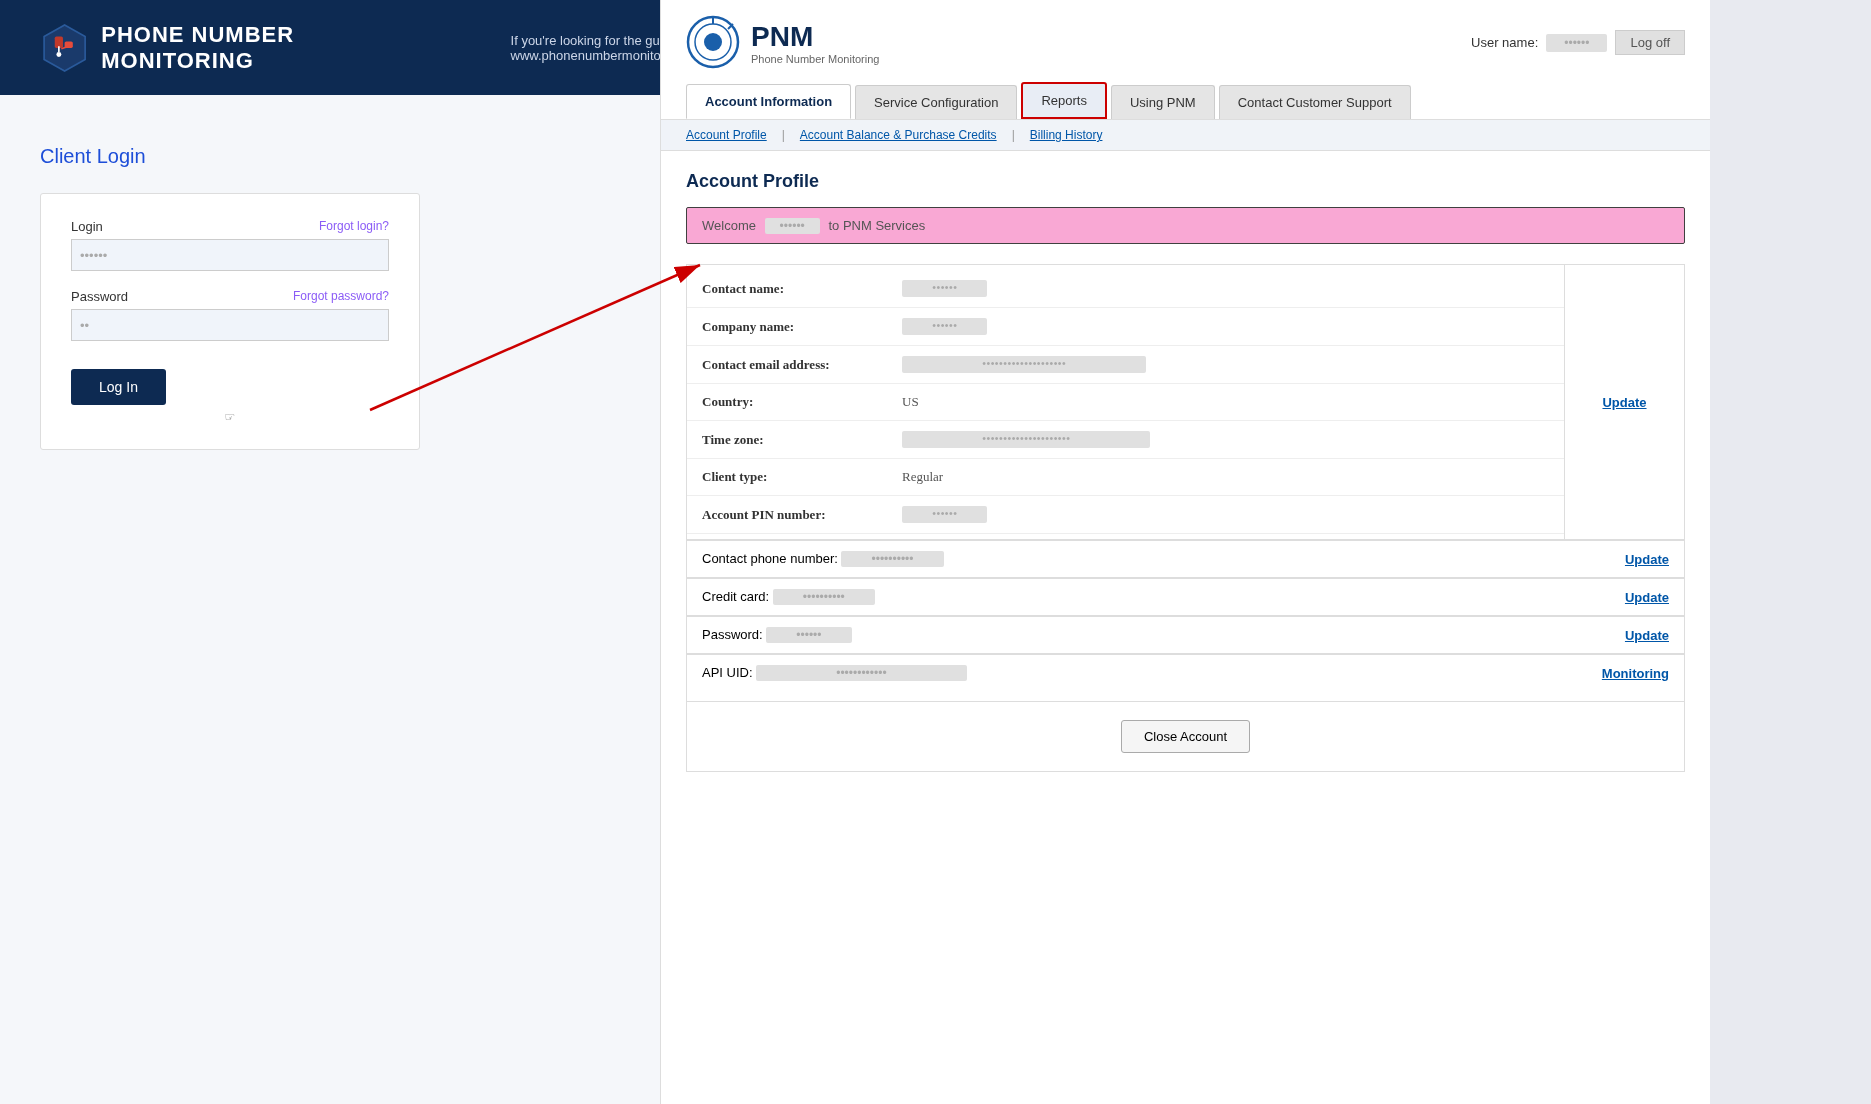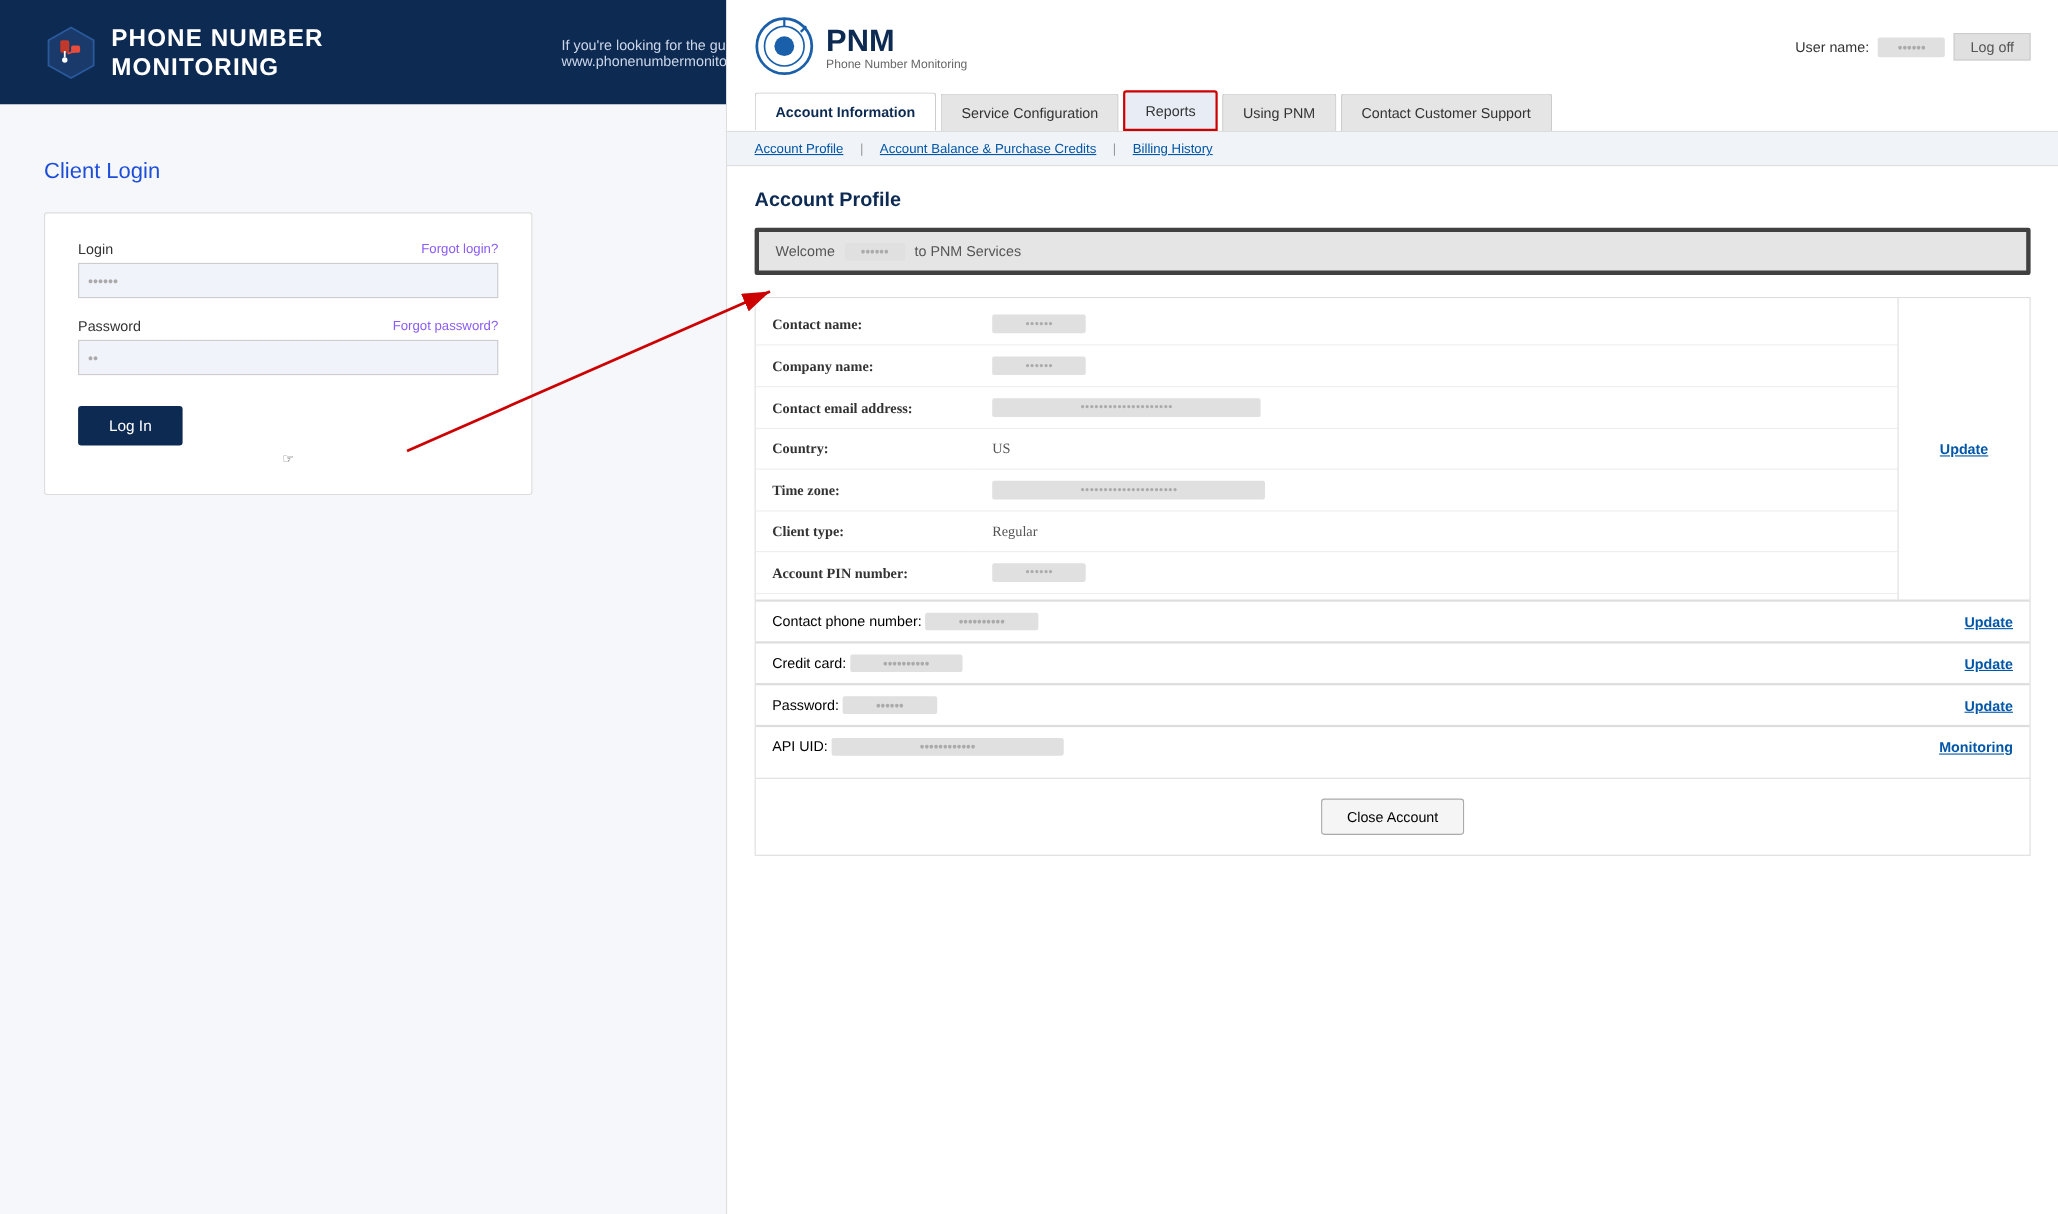--- a/index.html
+++ b/index.html
@@ -48,21 +48,21 @@
       font-size: 20px;
       color: #1d4ed8;
       margin-bottom: 25px;
       font-weight: normal;
     }
     .login-form {
       background: white;
       padding: 25px 30px;
       border: 1px solid #ddd;
       border-radius: 3px;
-      width: 444px;
+      width: 380px;
     }
     .form-row {
       margin-bottom: 18px;
     }
     .form-label-row {
       display: flex;
       justify-content: space-between;
       margin-bottom: 5px;
     }
     .form-label {
@@ -89,21 +89,21 @@
       border: none;
       padding: 10px 28px;
       font-size: 14px;
       cursor: pointer;
       border-radius: 3px;
       margin-top: 10px;
     }
 
     
     .right-panel {
-      width: 1211px;
+      width: 1050px;
       background: white;
       border-left: 1px solid #ddd;
       min-height: 1009px;
       display: flex;
       flex-direction: column;
     }
     .pnm-header {
       background: white;
       padding: 15px 25px 0 25px;
       border-bottom: 1px solid #ddd;
@@ -213,22 +213,22 @@
       padding: 20px 25px;
       flex: 1;
     }
     .section-title {
       font-size: 18px;
       color: #0d2a52;
       font-weight: bold;
       margin-bottom: 15px;
     }
     .welcome-bar {
-      background: #e5e5e5;
-      border: 4px solid #404040;
+      background: #f9a8d4;
+      border: 1px solid #404040;
       padding: 10px 15px;
       margin-bottom: 20px;
       font-size: 13px;
       color: #555;
       border-radius: 2px;
     }
     .welcome-name {
       background: #e0e0e0;
       color: #aaa;
       padding: 1px 15px;

